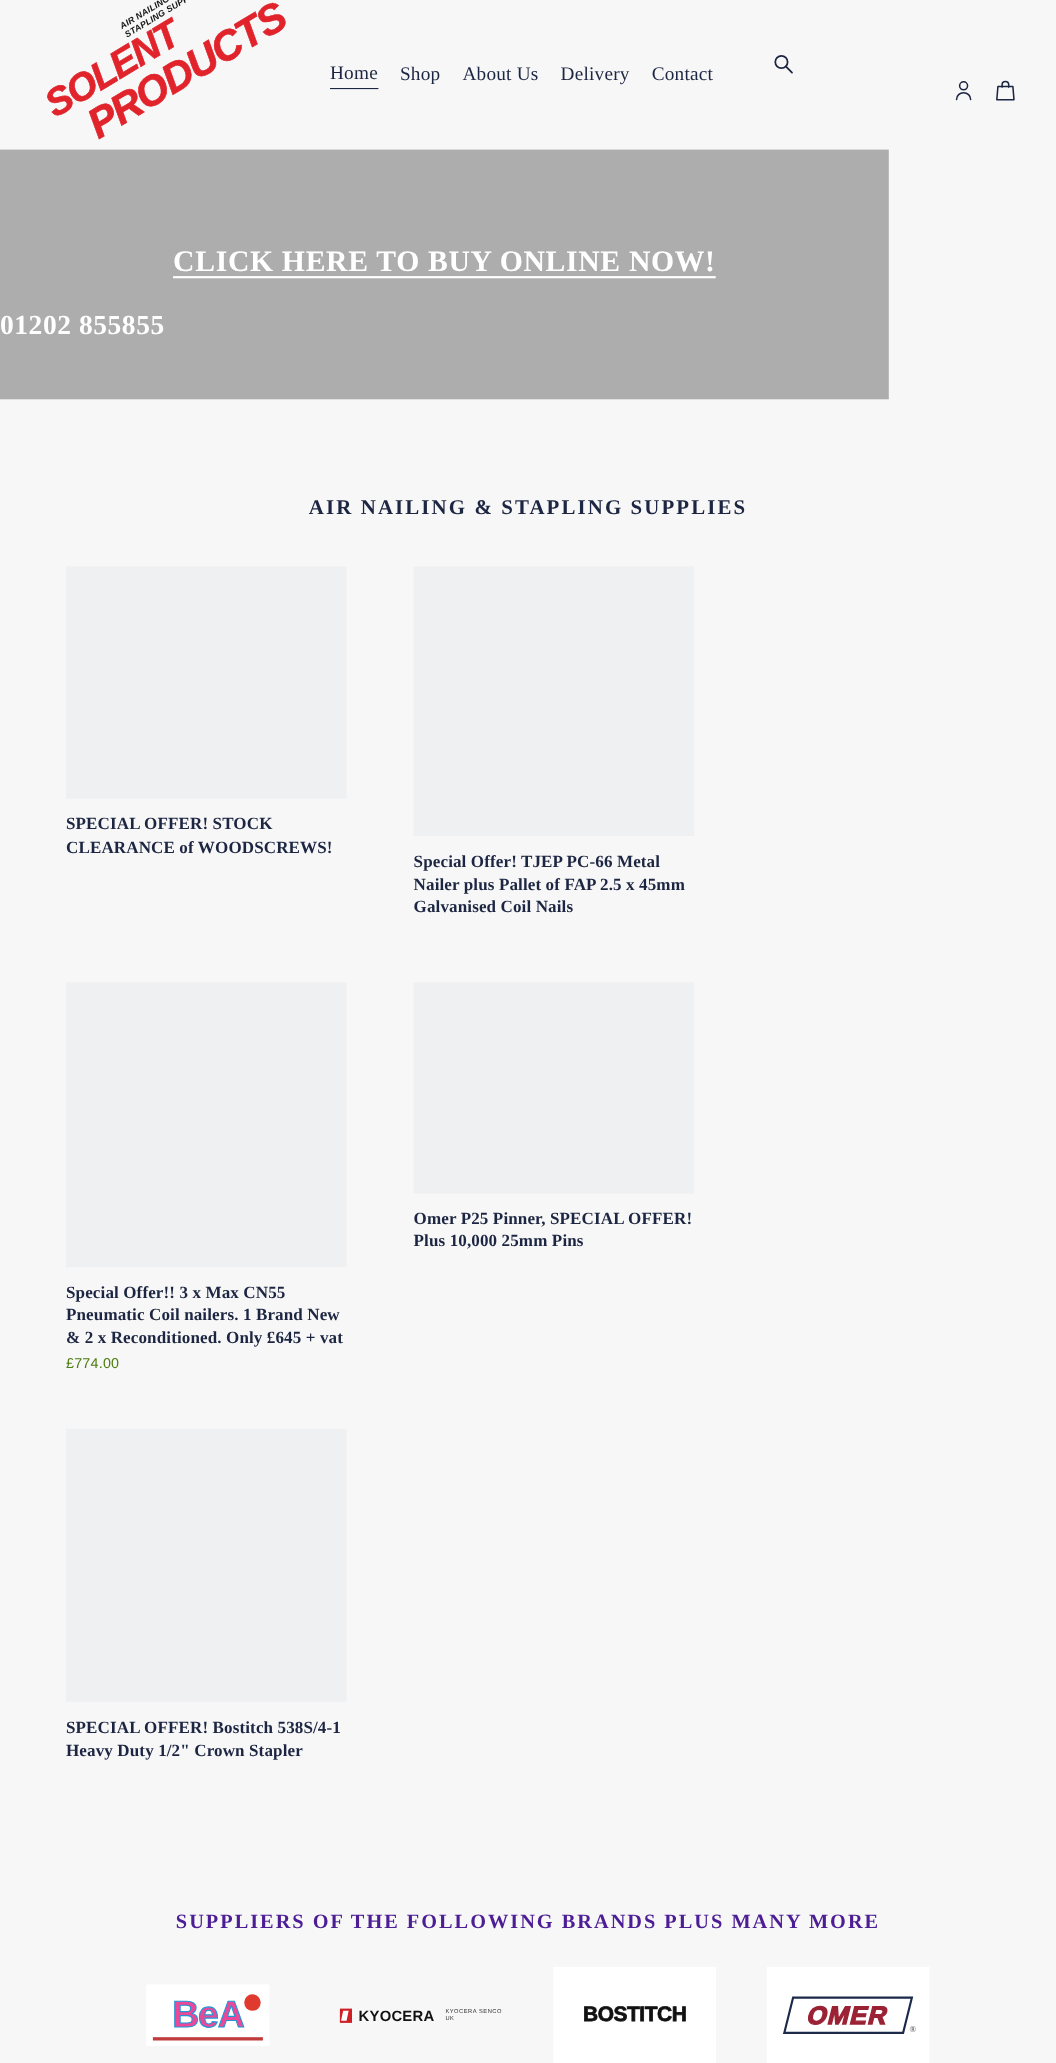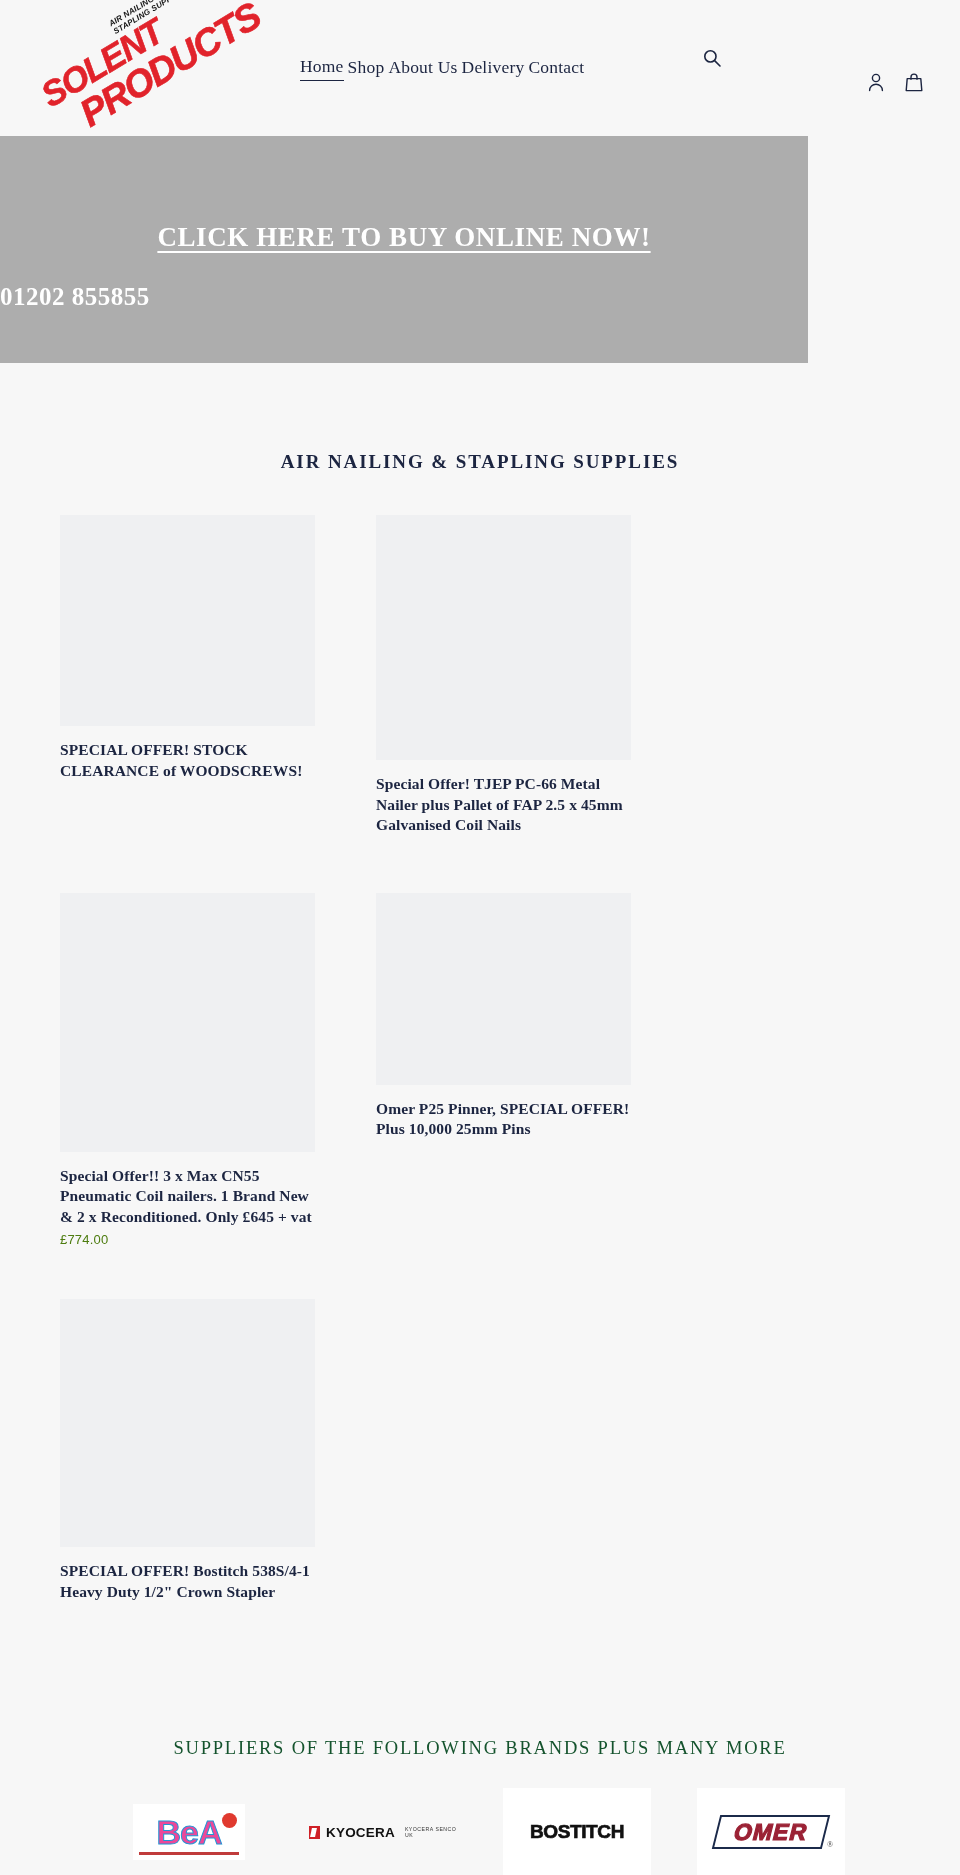--- a/index.html
+++ b/index.html
@@ -76,21 +76,21 @@
     color: #e1232b;
     -webkit-text-stroke: 0.6px #e1232b;
   }
 
   .main-nav {
     position: absolute;
     left: 300px;
     top: 56px;
     display: flex;
     align-items: center;
-    gap: 4px;
+    gap: 20px;
     font-size: 17.5px;
     letter-spacing: 0.2px;
   }
   .nav-link {
     color: #1c2541;
     text-decoration: none;
     white-space: nowrap;
     padding-bottom: 3px;
   }
   .nav-link.active { border-bottom: 1.4px solid #1c2541; }
@@ -191,23 +191,23 @@
     font-size: 13px;
     color: #4d7c0f;
     margin-top: 5px;
     letter-spacing: 0.2px;
   }
 
   
   .brands-title {
     text-align: center;
     font-size: 18.5px;
-    font-weight: normal;
+    font-weight: bold;
     letter-spacing: 1.8px;
-    color: #14532d;
+    color: #4c1d95;
     position: absolute;
     top: 1738px;
     width: 960px;
   }
   .brands-row {
     position: absolute;
     top: 1788px;
     left: 0;
     width: 960px;
     display: flex;

